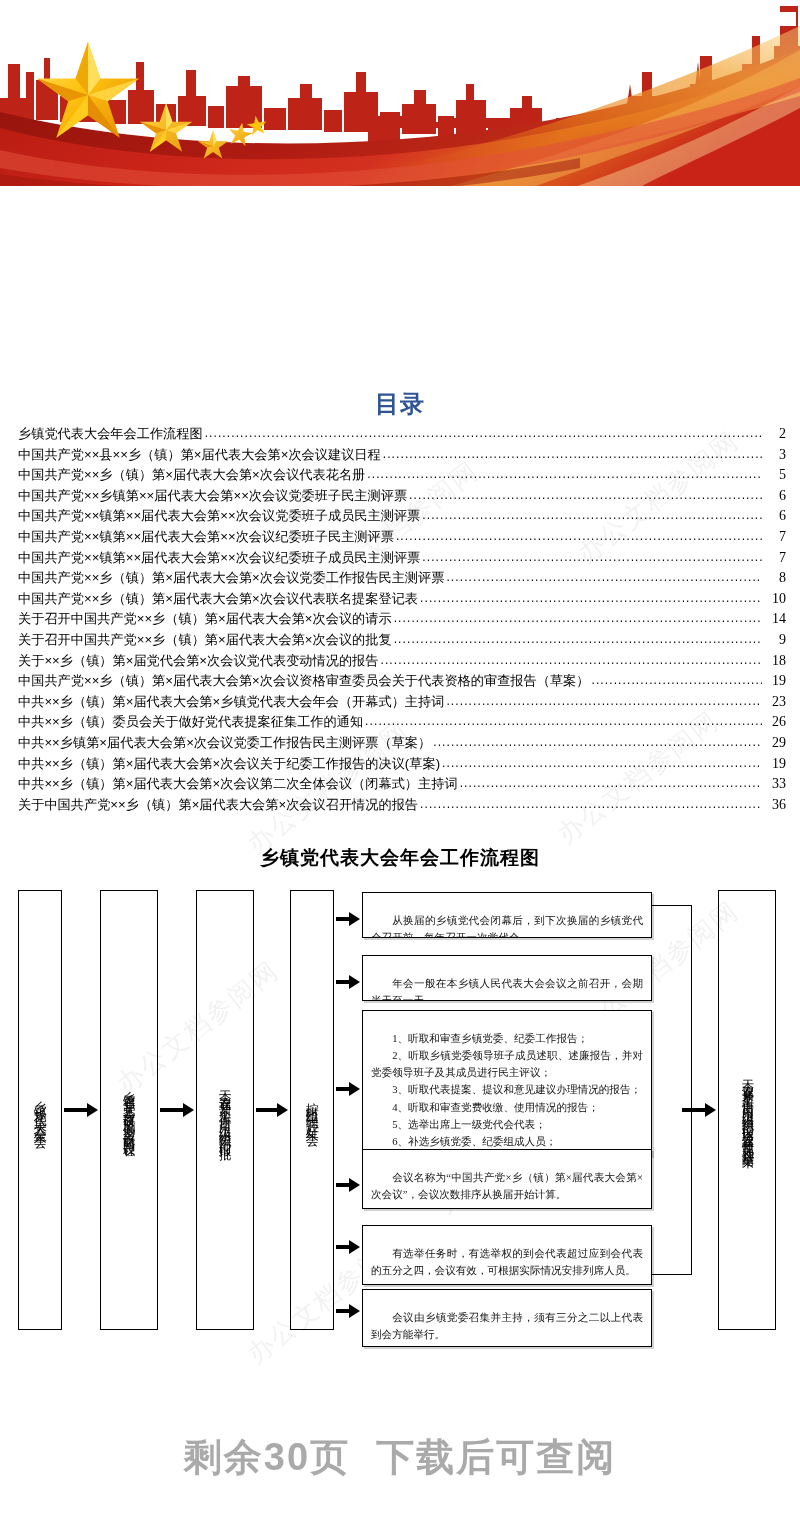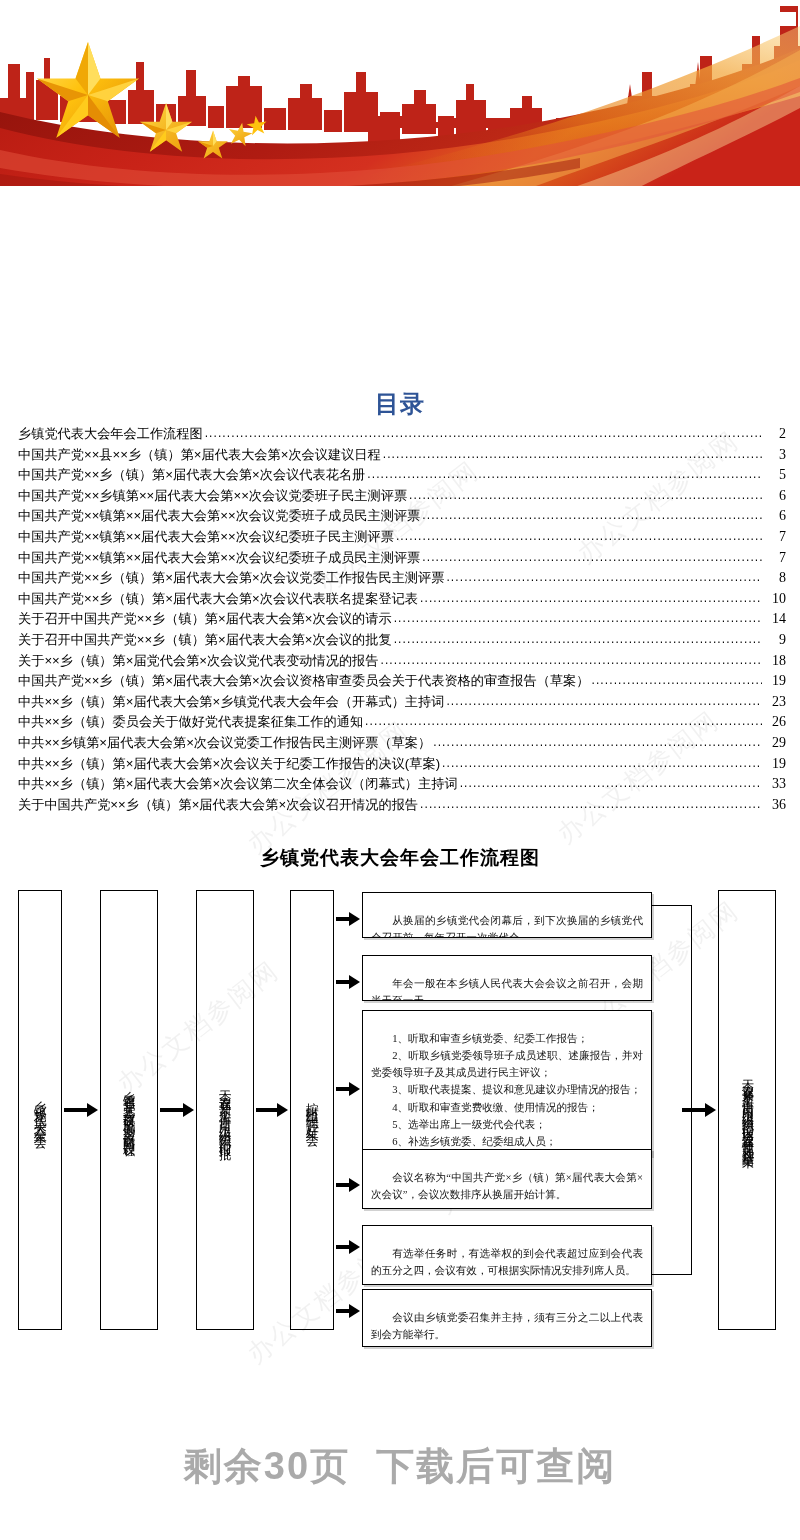--- a/index.html
+++ b/index.html
@@ -155,21 +155,20 @@
   .footer {
     position: absolute;
     left: 0; top: 1432px;
     width: 800px;
     text-align: center;
     font-family: "Liberation Sans", "DejaVu Sans", sans-serif;
     font-size: 38px;
     font-weight: bold;
     color: #aaaaaa;
     letter-spacing: 2px;
-    margin-top: 9px;
   }
   .footer .gap { display: inline-block; width: 26px; }
 
   
   .wm {
     position: absolute;
     font-family: "Liberation Sans", "DejaVu Sans", sans-serif;
     font-size: 26px;
     color: rgba(0,0,0,0.055);
     transform: rotate(-38deg);

